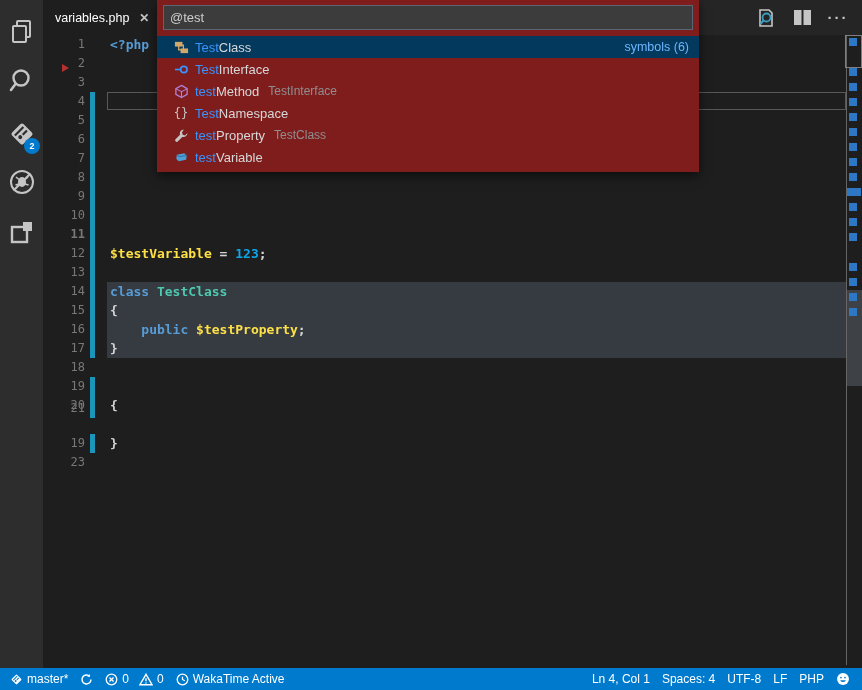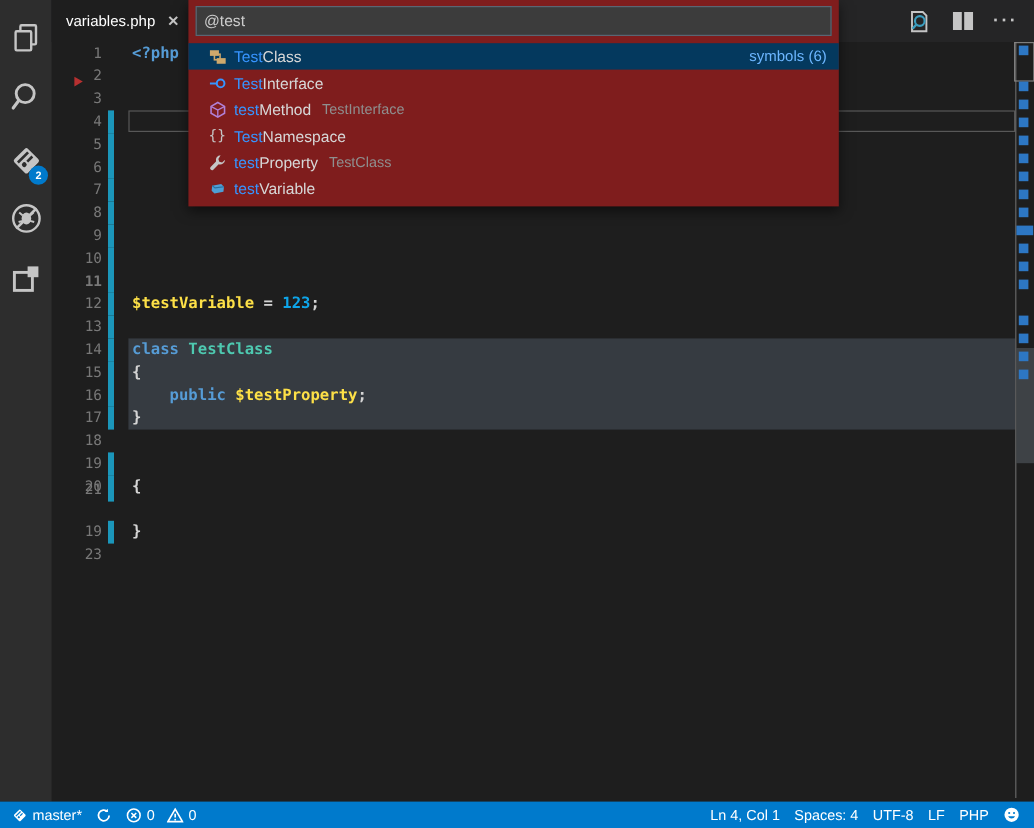--- a/index.html
+++ b/index.html
@@ -369,20 +369,27 @@
           <line x1="10.5" y1="5.5" x2="5.5" y2="10.5" stroke="#fff" stroke-width="1.6"></line>
         </svg>
         <span>0</span>
         <svg width="14" height="13" viewBox="0 0 16 15" style="margin-left:6px">
           <path d="M8 1.5 L15 13.5 H1 Z" fill="none" stroke="#fff" stroke-width="1.6"></path>
           <line x1="8" y1="6" x2="8" y2="9.5" stroke="#fff" stroke-width="1.6"></line>
           <circle cx="8" cy="11.6" r="0.9" fill="#fff"></circle>
         </svg>
         <span>0</span>
       </div>
+      <div class="sb-item">
+        <svg width="13" height="13" viewBox="0 0 16 16">
+          <circle cx="8" cy="8" r="6.5" fill="none" stroke="#fff" stroke-width="1.6"></circle>
+          <polyline points="8,4.5 8,8 10.8,9.5" fill="none" stroke="#fff" stroke-width="1.5"></polyline>
+        </svg>
+        <span>WakaTime Active</span>
+      </div>
     </div>
     <div class="sb-group" id="sb-right">
       <div class="sb-item">
         <span>Ln 4, Col 1</span>
       </div>
       <div class="sb-item">
         <span>Spaces: 4</span>
       </div>
       <div class="sb-item">
         <span>UTF-8</span>

